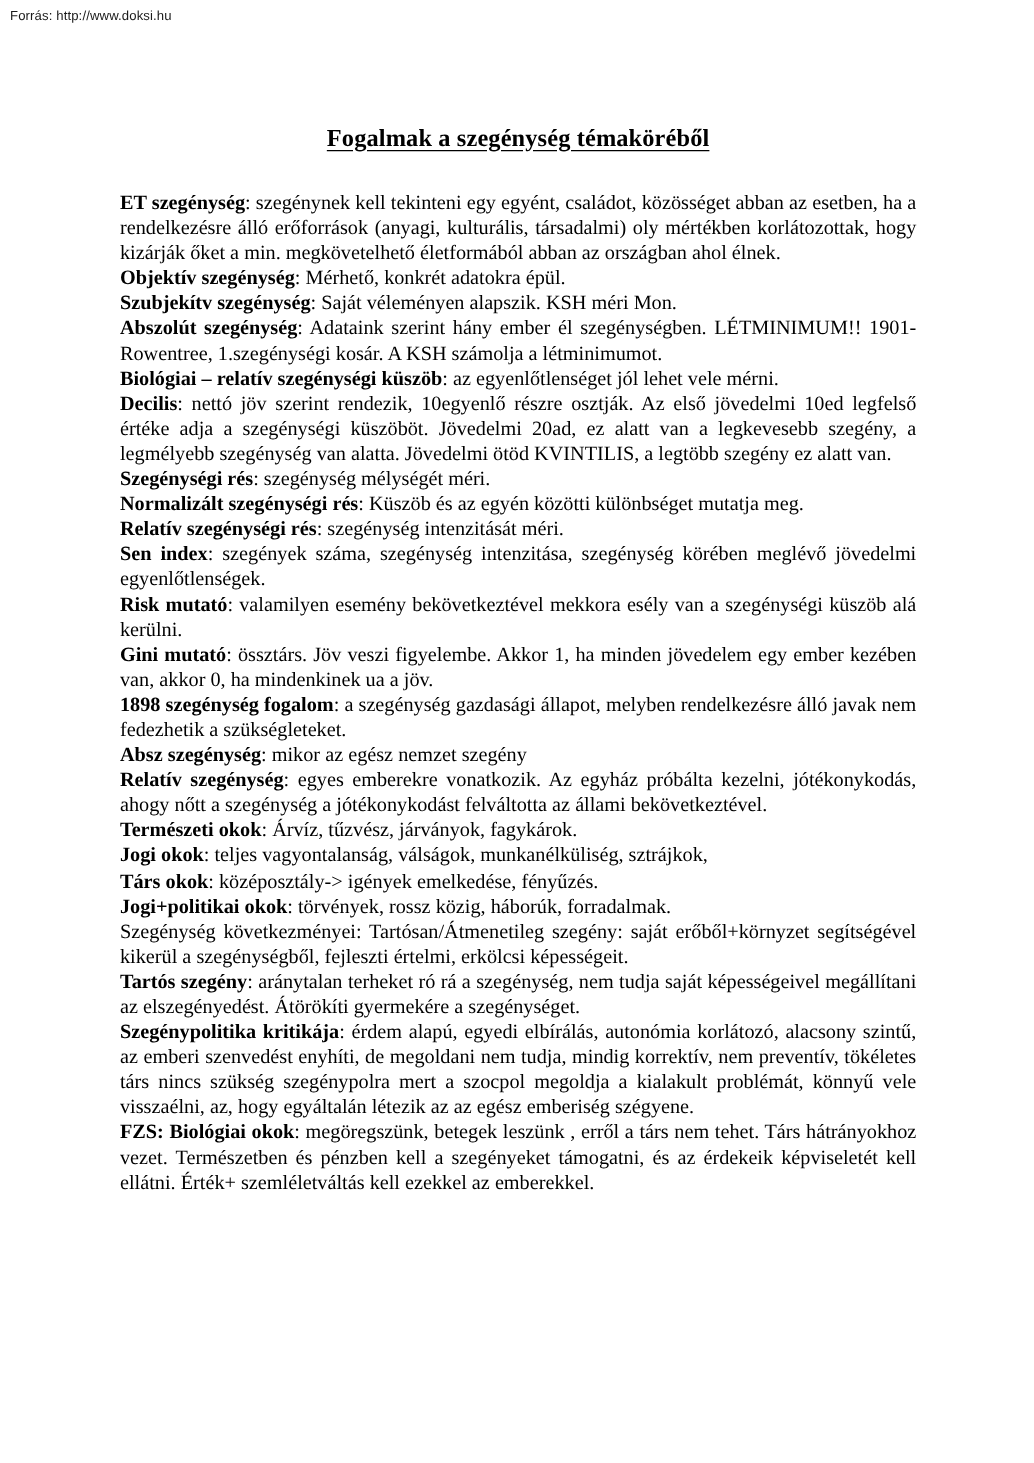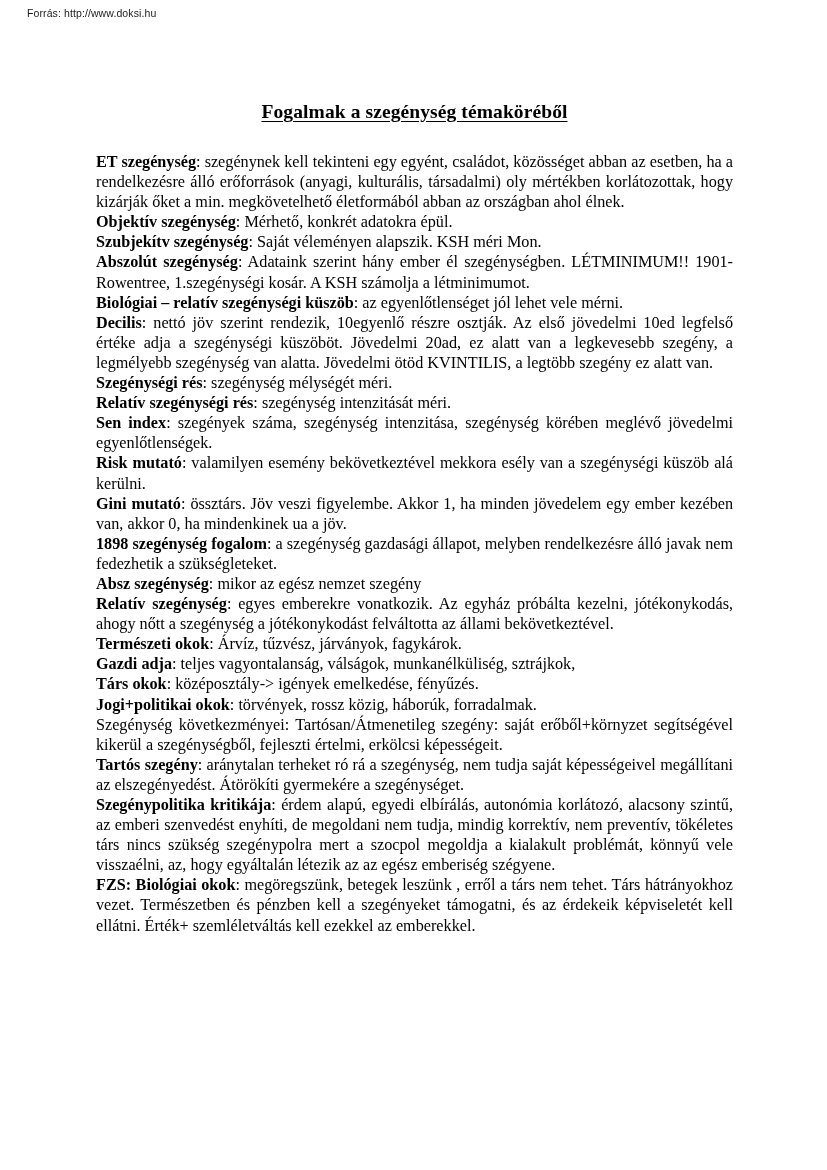--- a/index.html
+++ b/index.html
@@ -22,21 +22,20 @@
   .source-banner {
     position: absolute;
     top: 7px;
     left: 8px;
     font-family: "Liberation Sans", "DejaVu Sans", sans-serif;
     font-size: 10.5px;
     line-height: 13px;
     color: #1a1a1a;
     letter-spacing: 0.1px;
     white-space: nowrap;
-    margin-left: 19px;
   }
 
   
   .page {
     position: absolute;
     top: 0;
     left: 0;
     width: 706px;
     height: 1170px;
   }
@@ -85,29 +84,30 @@
   <div class="text-column">
     <h1 class="doc-title">Fogalmak a szegénység témaköréből</h1>
     <div id="entries">
         <p class="para"><span class="term">ET szegénység</span><span>: </span><span>szegénynek kell tekinteni egy egyént, családot, közösséget abban az esetben, ha a rendelkezésre álló erőforrások (anyagi, kulturális, társadalmi) oly mértékben korlátozottak, hogy kizárják őket a min. megkövetelhető életformából abban az országban ahol élnek.</span></p>
         <p class="para"><span class="term">Objektív szegénység</span><span>: </span><span>Mérhető, konkrét adatokra épül.</span></p>
         <p class="para"><span class="term">Szubjekítv szegénység</span><span>: </span><span>Saját véleményen alapszik. KSH méri Mon.</span></p>
         <p class="para"><span class="term">Abszolút szegénység</span><span>: </span><span>Adataink szerint hány ember él szegénységben. LÉTMINIMUM!! 1901-Rowentree, 1.szegénységi kosár. A KSH számolja a létminimumot.</span></p>
         <p class="para"><span class="term">Biológiai – relatív szegénységi küszöb</span><span>: </span><span>az egyenlőtlenséget jól lehet vele mérni.</span></p>
         <p class="para"><span class="term">Decilis</span><span>: </span><span>nettó jöv szerint rendezik, 10egyenlő részre osztják. Az első jövedelmi 10ed legfelső értéke adja a szegénységi küszöböt.  Jövedelmi 20ad, ez alatt van a legkevesebb szegény, a legmélyebb szegénység van alatta. Jövedelmi ötöd KVINTILIS, a legtöbb szegény ez alatt van.</span></p>
         <p class="para"><span class="term">Szegénységi rés</span><span>: </span><span>szegénység mélységét méri.</span></p>
+        <p class="para"><span class="term">Normalizált szegénységi rés</span><span>: </span><span>Küszöb és az egyén közötti különbséget mutatja meg.</span></p>
         <p class="para"><span class="term">Relatív szegénységi rés</span><span>: </span><span>szegénység intenzitását méri.</span></p>
         <p class="para"><span class="term">Sen index</span><span>: </span><span>szegények száma, szegénység intenzitása, szegénység körében meglévő jövedelmi egyenlőtlenségek.</span></p>
         <p class="para"><span class="term">Risk mutató</span><span>: </span><span>valamilyen esemény bekövetkeztével mekkora esély van a szegénységi küszöb alá kerülni.</span></p>
         <p class="para"><span class="term">Gini mutató</span><span>: </span><span>össztárs. Jöv veszi figyelembe. Akkor 1, ha minden jövedelem egy ember kezében van, akkor 0, ha mindenkinek ua a jöv.</span></p>
         <p class="para"><span class="term">1898 szegénység fogalom</span><span>: </span><span> a szegénység gazdasági állapot, melyben  rendelkezésre álló javak nem fedezhetik a szükségleteket.</span></p>
         <p class="para"><span class="term">Absz szegénység</span><span>: </span><span>mikor az egész nemzet szegény</span></p>
         <p class="para"><span class="term">Relatív szegénység</span><span>: </span><span>egyes emberekre vonatkozik. Az egyház próbálta kezelni, jótékonykodás, ahogy nőtt a szegénység a jótékonykodást felváltotta az állami bekövetkeztével.</span></p>
         <p class="para"><span class="term">Természeti okok</span><span>: </span><span>Árvíz, tűzvész, járványok, fagykárok.</span></p>
-        <p class="para"><span class="term">Gazdi adja</span><span>: </span><span>teljes vagyontalanság, válságok, munkanélküliség, sztrájkok,</span></p>
+        <p class="para"><span class="term">Jogi okok</span><span>: </span><span>teljes vagyontalanság, válságok, munkanélküliség, sztrájkok,</span></p>
         <p class="para"><span class="term">Társ okok</span><span>: </span><span>középosztály-&gt; igények emelkedése, fényűzés.</span></p>
         <p class="para"><span class="term">Jogi+politikai okok</span><span>: </span><span>törvények, rossz közig, háborúk, forradalmak.</span></p>
         <p class="para"><span>Szegénység következményei: Tartósan/Átmenetileg szegény: saját erőből+környzet segítségével kikerül a szegénységből, fejleszti értelmi, erkölcsi képességeit.</span></p>
         <p class="para"><span class="term">Tartós szegény</span><span>: </span><span>aránytalan terheket ró rá a szegénység, nem tudja saját képességeivel megállítani az elszegényedést. Átörökíti gyermekére a szegénységet.</span></p>
         <p class="para"><span class="term">Szegénypolitika kritikája</span><span>: </span><span>érdem alapú, egyedi elbírálás, autonómia korlátozó, alacsony szintű, az emberi szenvedést enyhíti, de megoldani nem tudja, mindig korrektív, nem preventív, tökéletes társ nincs szükség szegénypolra mert a  szocpol megoldja a kialakult problémát, könnyű vele visszaélni, az, hogy egyáltalán létezik az az egész emberiség szégyene.</span></p>
         <p class="para"><span class="term">FZS: Biológiai okok</span><span>: </span><span>megöregszünk, betegek leszünk , erről a társ nem tehet. Társ hátrányokhoz vezet. Természetben és pénzben kell a szegényeket támogatni, és az érdekeik képviseletét kell ellátni. Érték+ szemléletváltás kell ezekkel az emberekkel.</span></p>
       </div>
   </div>
 </div>
 

